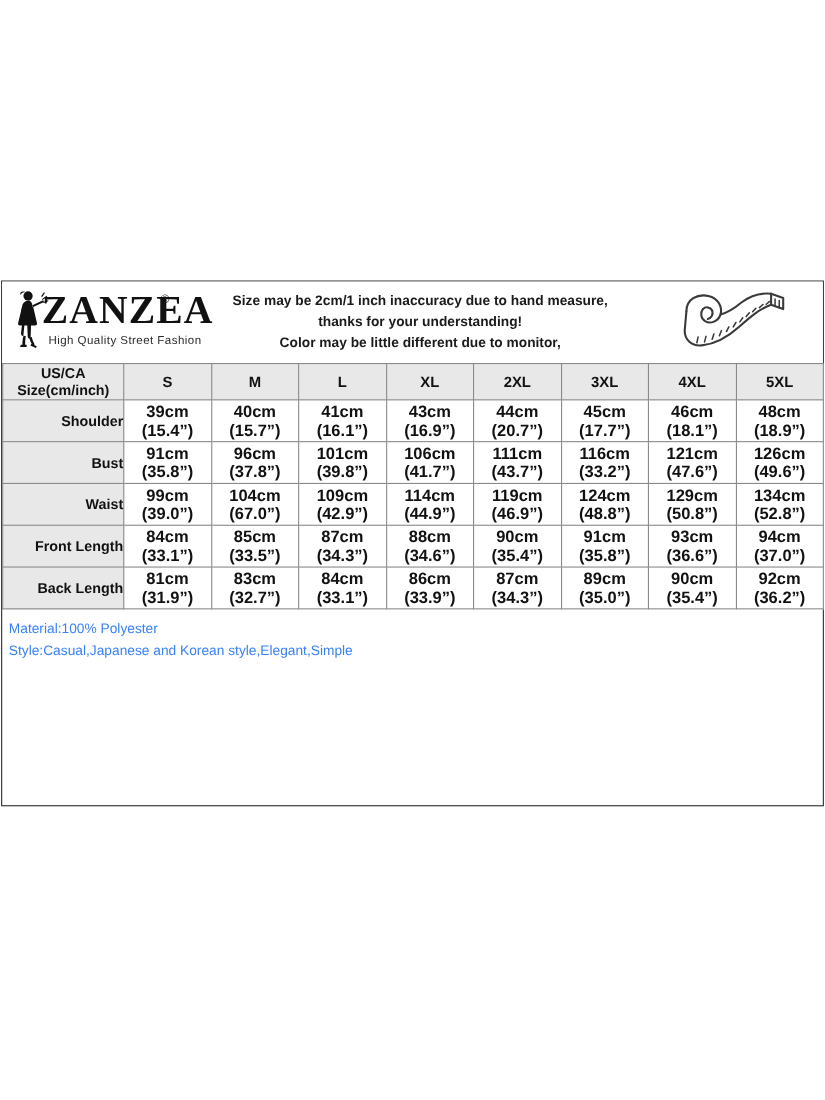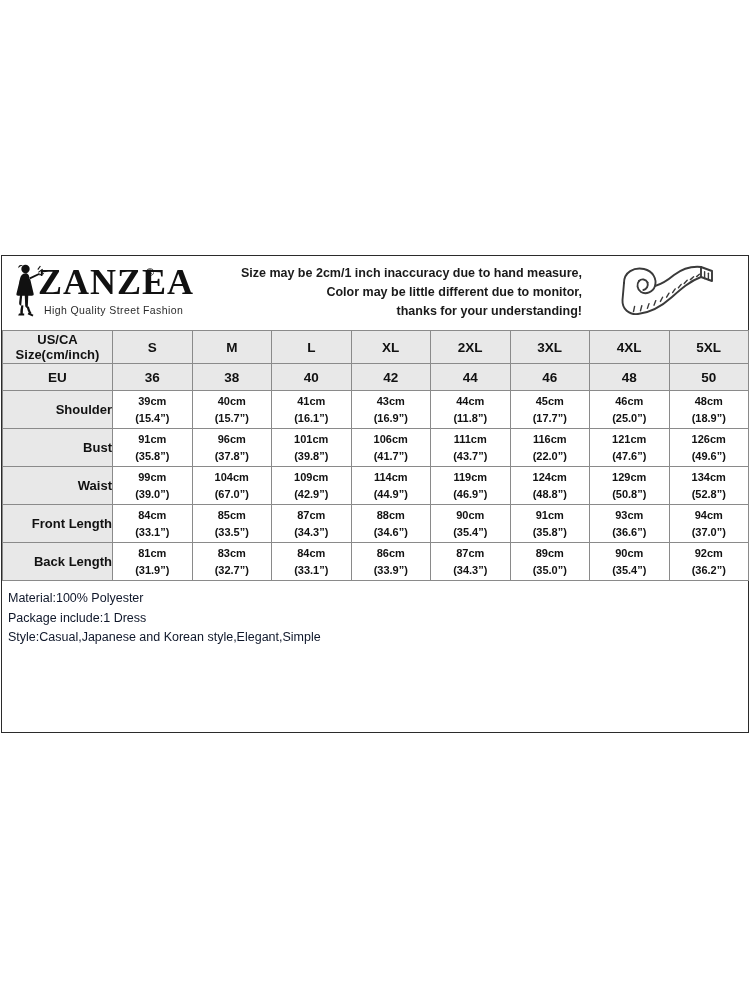--- a/index.html
+++ b/index.html
@@ -83,21 +83,21 @@
     letter-spacing: 0.4px;
     color: #2b2b2b;
     white-space: nowrap;
   }
 
   .banner-notes {
     position: absolute;
     left: 180px;
     top: 8px;
     width: 400px;
-    text-align: right;
+    text-align: center;
     font-family: "Liberation Sans", sans-serif;
     font-size: 12.5px;
     font-weight: 700;
     color: #1a1a1a;
     line-height: 19px;
   }
   .banner-notes div { white-space: nowrap; }
 
   .tape-icon {
     position: absolute;
@@ -146,33 +146,33 @@
     background: #e8e8e8;
     font-family: "Liberation Sans", sans-serif;
     font-weight: 700;
     font-size: 13px;
     text-align: right;
   }
   tr.meas-row td.value-cell {
     background: #ffffff;
     font-family: "Liberation Sans", sans-serif;
     font-weight: 600;
-    font-size: 11px;
+    font-size: 15px;
     line-height: 17px;
   }
   td.value-cell .cm { display: block; }
   td.value-cell .inch { display: block; }
 
   
   .footer-notes {
     padding: 8px 6px 6px 6px;
     font-family: "Liberation Sans", sans-serif;
     font-size: 12.5px;
     font-weight: 400;
-    color: #0f172a;
+    color: #3b82f6;
     line-height: 19.5px;
   }
   .footer-notes div { white-space: nowrap; }
 </style>
 </head>
 <body>
 
 <div id="page">
 
   <div id="chart-panel">
@@ -206,22 +206,22 @@
             </g>
           </svg>
         </span>
         <span class="logo-word">ZANZEA</span>
         <span class="logo-reg">®</span>
         <span class="logo-tag">High Quality Street Fashion</span>
       </div>
 
       <div class="banner-notes">
         <div>Size may be 2cm/1 inch inaccuracy due to hand measure,</div>
+        <div>thanks for your understanding!</div>
         <div>Color may be little different due to monitor,</div>
-        <div>thanks for your understanding!</div>
       </div>
 
       <span class="tape-icon">
         <svg width="110" height="58" viewBox="0 0 110 58" xmlns="http://www.w3.org/2000/svg">
           <g fill="none" stroke="#3a3a3a" stroke-width="1.9" stroke-linejoin="round" stroke-linecap="round">
             <path d="M14 21 C14 10 24 5 34 7 C43 9 47 17 45 24 C43 30 36 33 31 30
                      C27 27.6 26.5 22 29 19"></path>
             <path d="M29 19 C31.5 16.4 36 17 37.5 20.5"></path>
             <path d="M14 21 L12.5 38 C12 47 19 53 28 52 C41 50.6 52 44 62 35
                      C71 27 80 19 91 15"></path>
@@ -273,31 +273,20 @@
           <th>XL</th>
           <th>2XL</th>
           <th>3XL</th>
           <th>4XL</th>
           <th>5XL</th>
         </tr>
       </thead>
 
       <tbody>
 
-        <tr class="grey-row simple-row">
-          <th class="label-cell">EU</th>
-          <td>36</td>
-          <td>38</td>
-          <td>40</td>
-          <td>42</td>
-          <td>44</td>
-          <td>46</td>
-          <td>48</td>
-          <td>50</td>
-        </tr>
 
 
 
         <tr class="meas-row">
           <th class="label-cell">Shoulder</th>
           <td class="value-cell">
             <span class="cm">39cm</span>
             <span class="inch">(15.4”)</span>
           </td>
           <td class="value-cell">
@@ -307,29 +296,29 @@
           <td class="value-cell">
             <span class="cm">41cm</span>
             <span class="inch">(16.1”)</span>
           </td>
           <td class="value-cell">
             <span class="cm">43cm</span>
             <span class="inch">(16.9”)</span>
           </td>
           <td class="value-cell">
             <span class="cm">44cm</span>
-            <span class="inch">(11.8”)</span>
+            <span class="inch">(20.7”)</span>
           </td>
           <td class="value-cell">
             <span class="cm">45cm</span>
             <span class="inch">(17.7”)</span>
           </td>
           <td class="value-cell">
             <span class="cm">46cm</span>
-            <span class="inch">(25.0”)</span>
+            <span class="inch">(18.1”)</span>
           </td>
           <td class="value-cell">
             <span class="cm">48cm</span>
             <span class="inch">(18.9”)</span>
           </td>
         </tr>
 
         <tr class="meas-row">
           <th class="label-cell">Bust</th>
           <td class="value-cell">
@@ -347,21 +336,21 @@
           <td class="value-cell">
             <span class="cm">106cm</span>
             <span class="inch">(41.7”)</span>
           </td>
           <td class="value-cell">
             <span class="cm">111cm</span>
             <span class="inch">(43.7”)</span>
           </td>
           <td class="value-cell">
             <span class="cm">116cm</span>
-            <span class="inch">(22.0”)</span>
+            <span class="inch">(33.2”)</span>
           </td>
           <td class="value-cell">
             <span class="cm">121cm</span>
             <span class="inch">(47.6”)</span>
           </td>
           <td class="value-cell">
             <span class="cm">126cm</span>
             <span class="inch">(49.6”)</span>
           </td>
         </tr>
@@ -472,18 +461,17 @@
             <span class="cm">92cm</span>
             <span class="inch">(36.2”)</span>
           </td>
         </tr>
 
       </tbody>
     </table>
 
     <div class="footer-notes">
       <div>Material:100% Polyester</div>
-      <div>Package include:1 Dress</div>
       <div>Style:Casual,Japanese and Korean style,Elegant,Simple</div>
     </div>
 
   </div>
 </div>
 
 </body></html>

